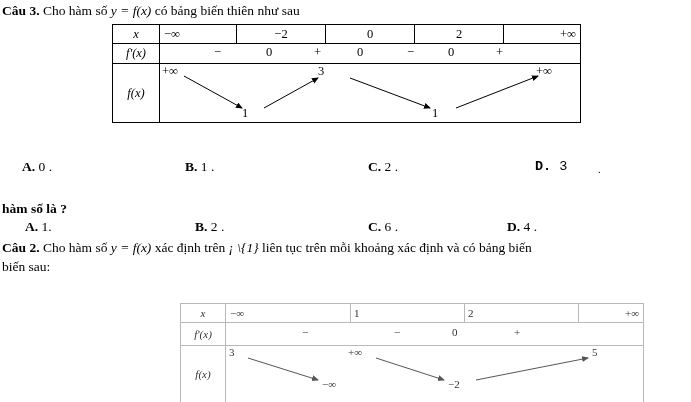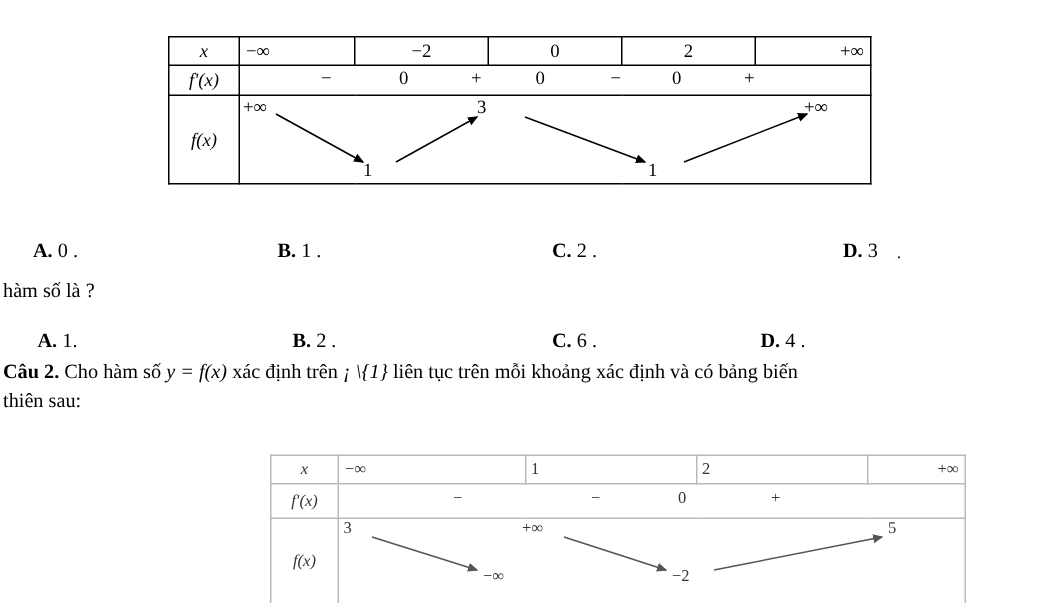--- a/index.html
+++ b/index.html
@@ -60,20 +60,26 @@
   .tbl2 .r2 td{height:22px;}
   .tbl2 .r3 td{height:56px;}
 
   .tl{position:absolute;}
 </style>
 </head>
 <body>
 
 <div class="page">
 
+  <div class="q-line" style="left:2px;top:3px;">
+    <b>Câu 3.</b>
+    <span>Cho hàm số</span>
+    <i>y = f(x)</i>
+    <span>có bảng biến thiên như sau</span>
+  </div>
 
   <table class="tbl1">
     <tbody>
         <tr class="r1">
       <td class="lbl">x</td>
       <td style="width:72px;text-align:left;padding-left:4px;">−∞</td>
       <td style="width:88px;">−2</td>
       <td style="width:88px;">0</td>
       <td style="width:88px;">2</td>
       <td style="width:72px;text-align:right;padding-right:4px;">+∞</td>
@@ -127,27 +133,27 @@
     <span>0 .</span>
   </div>
   <div class="q-line" style="left:185px;top:159px;">
     <b>B.</b>
     <span>1 .</span>
   </div>
   <div class="q-line" style="left:368px;top:159px;">
     <b>C.</b>
     <span>2 .</span>
   </div>
-  <div class="q-line" style="left:562px;top:159px;">
+  <div class="q-line" style="left:535px;top:159px;font-family:Liberation Mono, monospace;">
     <b>D.</b>
     <span>3</span>
   </div>
   <div class="q-line" style="left:598px;top:163px;font-size:11px;">.</div>
 
-  <div class="q-line" style="left:2px;top:186px;">hàm số là ?</div>
+  <div class="q-line" style="left:2px;top:201px;font-weight:bold;">hàm số là ?</div>
 
   <div class="q-line" style="left:25px;top:219px;">
     <b>A.</b>
     <span>1.</span>
   </div>
   <div class="q-line" style="left:195px;top:219px;">
     <b>B.</b>
     <span>2 .</span>
   </div>
   <div class="q-line" style="left:368px;top:219px;">
@@ -160,21 +166,21 @@
   </div>
 
   <div class="q-line" style="left:2px;top:240px;">
     <b>Câu 2.</b>
     <span>Cho hàm số</span>
     <i>y = f(x)</i>
     <span>xác định trên</span>
     <i>¡ \{1}</i>
     <span>liên tục trên mỗi khoảng xác định và có bảng biến</span>
   </div>
-  <div class="q-line" style="left:2px;top:259px;">thiên sau:</div>
+  <div class="q-line" style="left:2px;top:259px;">biến sau:</div>
 
   <table class="tbl2">
     <tbody>
         <tr class="r1">
       <td class="lbl">x</td>
       <td style="width:120px;text-align:left;padding-left:4px;">−∞</td>
       <td style="width:110px;text-align:left;padding-left:3px;">1</td>
       <td style="width:110px;text-align:left;padding-left:3px;">2</td>
       <td style="width:60px;text-align:right;padding-right:4px;">+∞</td>
     </tr>

